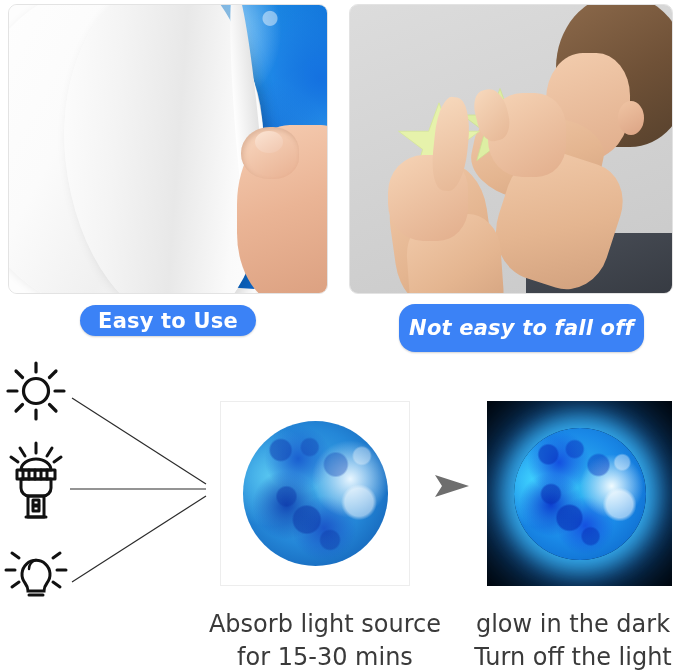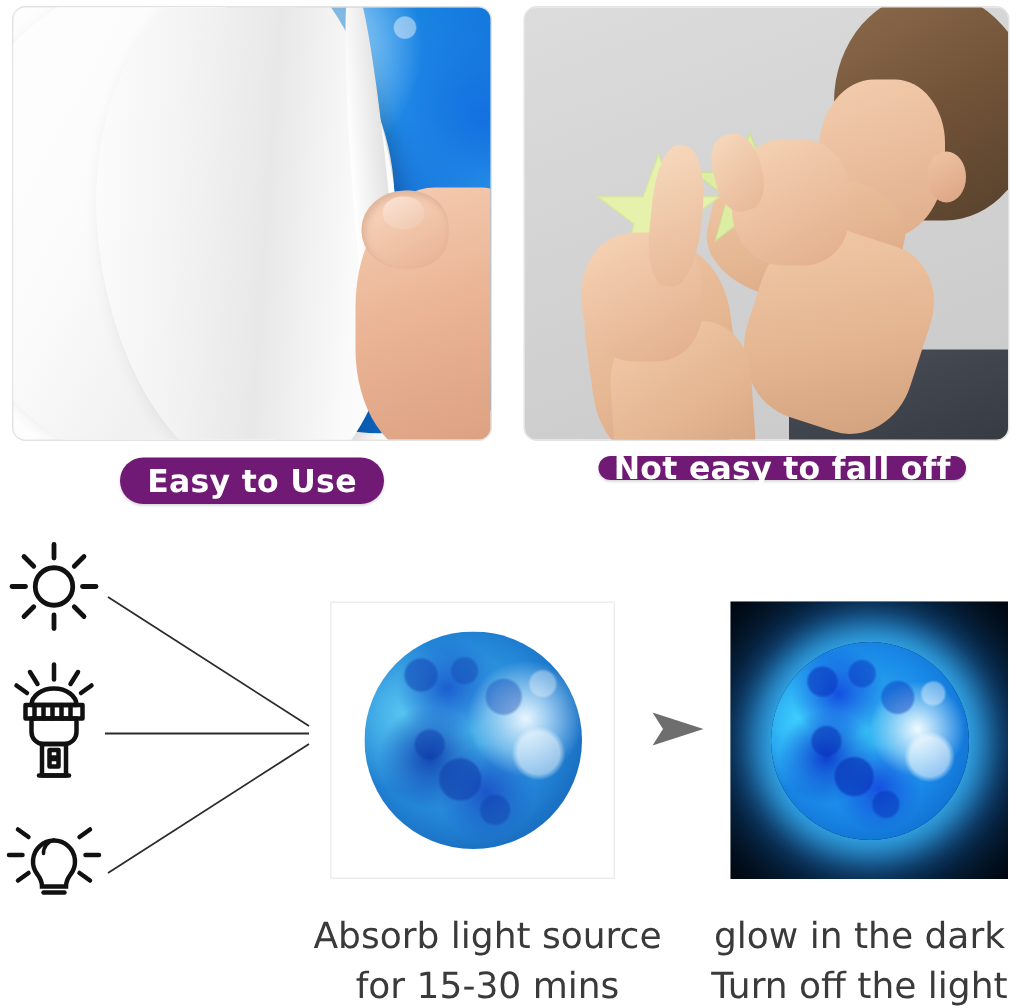--- a/index.html
+++ b/index.html
@@ -189,34 +189,34 @@
     position: absolute;
     background: linear-gradient(150deg,#f7d9bd,#e6b795);
     border-radius: 40% 46% 44% 40%;
   }
   #finger-point { left: 84px;  top: 92px; width: 34px; height: 94px; transform: rotate(6deg); }
   #finger-pinch { left: 126px; top: 84px; width: 32px; height: 52px; transform: rotate(-14deg); }
 
   
   .badge {
     position: absolute;
-    background: #701a75;
+    background: #3b82f6;
     border-radius: 16px;
     display: flex;
     align-items: center;
     justify-content: center;
     color: #ffffff;
     font-size: 21px;
     font-weight: 600;
     letter-spacing: .2px;
     box-shadow: 0 1px 2px rgba(0,0,0,.18);
     font-family: "DejaVu Sans", sans-serif;
   }
   #badge-easy     { left: 80px;  top: 305px; width: 176px; height: 31px; }
-  #badge-fall-off { left: 399px; top: 304px; width: 245px; height: 16px; }
+  #badge-fall-off { left: 399px; top: 304px; width: 245px; height: 48px; font-style: italic; }
 
   
   .icon-col { position: absolute; left: 4px; top: 355px; width: 66px; }
   .icon-box {
     position: absolute;
     left: 0;
     width: 64px; height: 64px;
     color: #111111;
   }
   #icon-sun        { top: 4px; }

